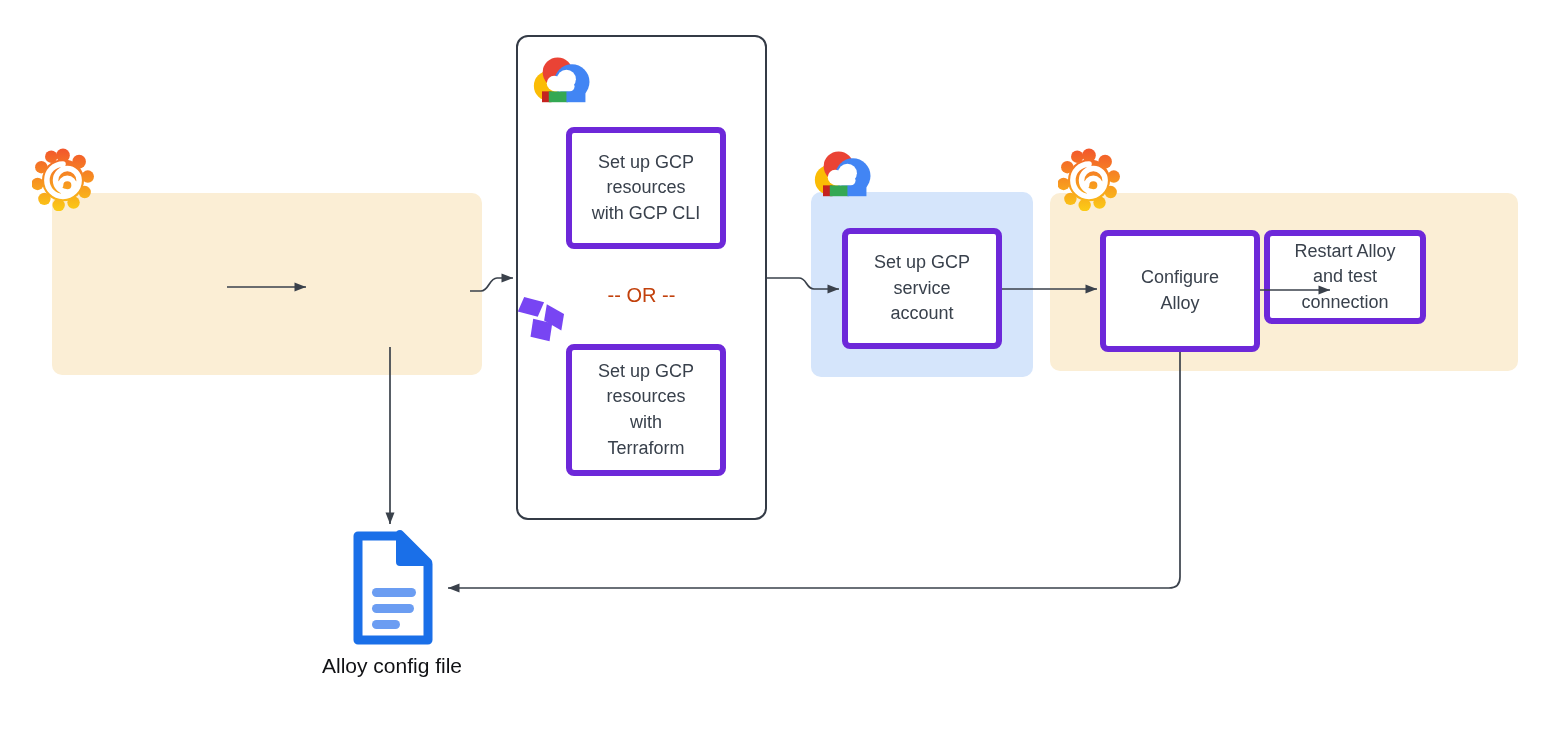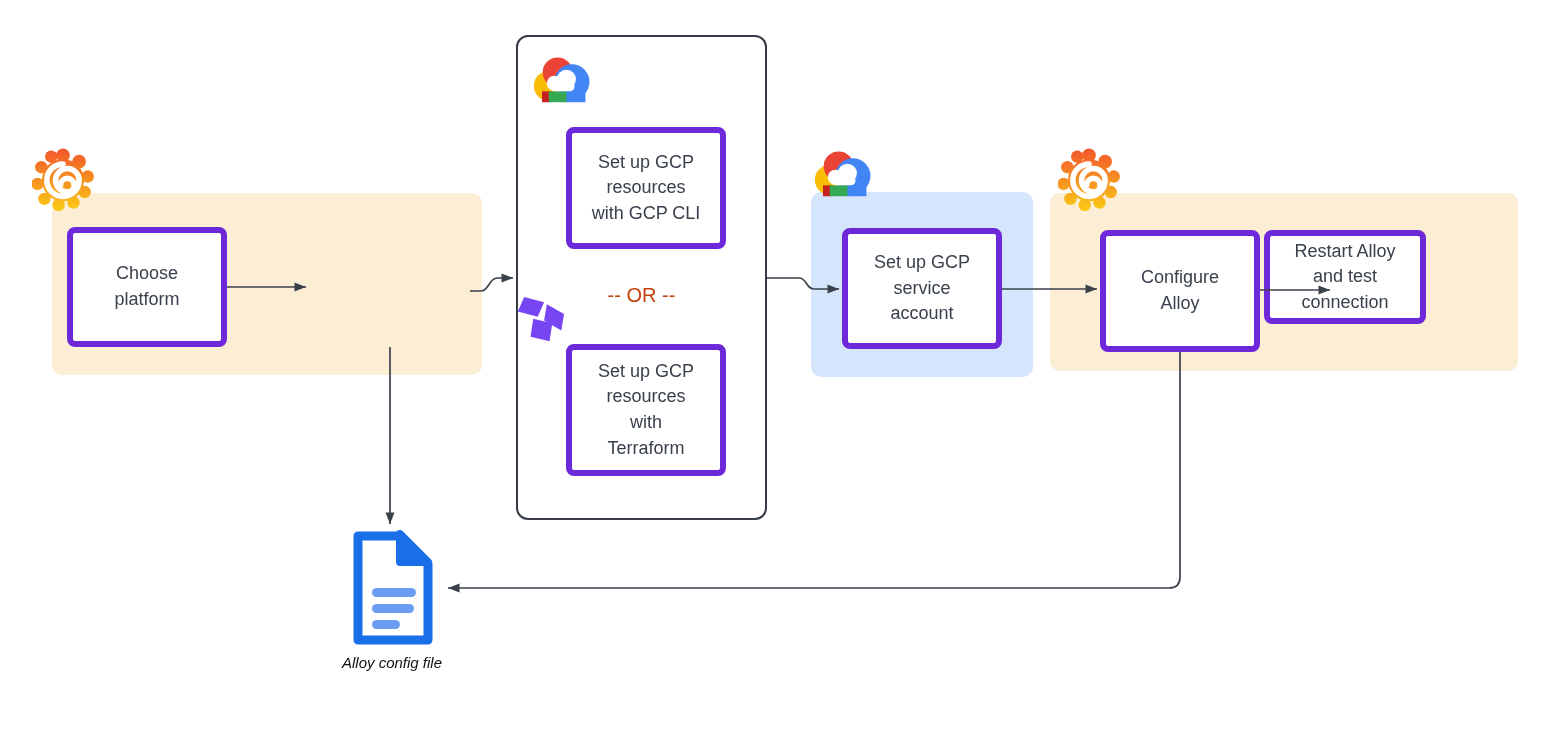--- a/index.html
+++ b/index.html
@@ -53,23 +53,22 @@
     color: #c2410c;
   }
 
   .icon { position: absolute; display: block; }
 
   .doc-label {
     position: absolute;
     left: 302px; top: 654px;
     width: 180px;
     text-align: center;
-    font-size: 15px;
+    font-size: 21px;
     color: #101114;
-    font-style: italic;
   }
 
   svg.wires {
     position: absolute;
     inset: 0;
     width: 1557px;
     height: 730px;
     pointer-events: none;
   }
 </style>
@@ -157,24 +156,20 @@
   <svg class="icon" style="left:808px; top:146px;" width="68" height="57">
       <use href="#sym-gcp"></use>
     </svg>
   <svg class="icon" style="left:1058px; top:147px;" width="62" height="64">
       <use href="#sym-grafana"></use>
     </svg>
   <svg class="icon" style="left:342px; top:527px;" width="100" height="122">
       <use href="#sym-doc"></use>
     </svg>
 
-  <div class="node" style="left:67px; top:227px; width:160px; height:120px;">
-    <span class="node-label">Choose
-platform</span>
-  </div>
   <div class="node" style="left:566px; top:127px; width:160px; height:122px;">
     <span class="node-label">Set up GCP
 resources
 with GCP CLI</span>
   </div>
   <div class="or-divider">-- OR --</div>
   <div class="node" style="left:566px; top:344px; width:160px; height:132px;">
     <span class="node-label">Set up GCP
 resources
 with

